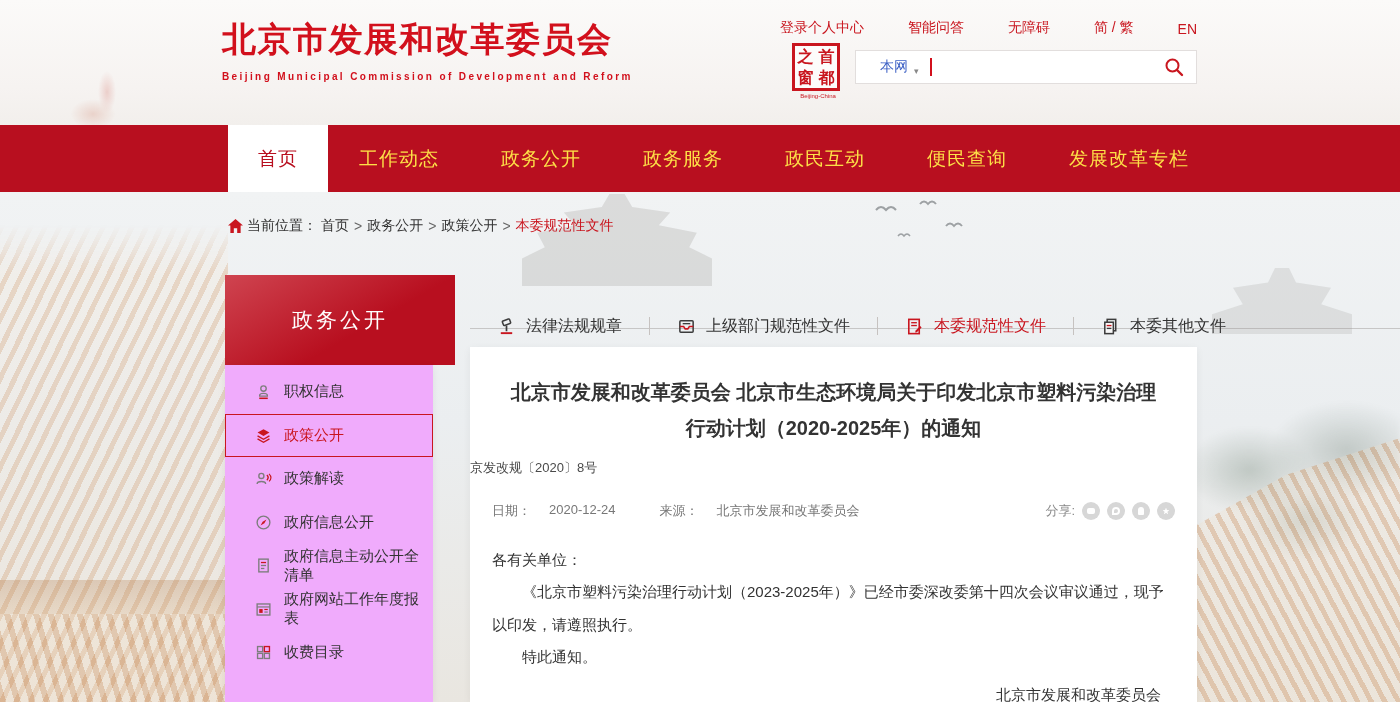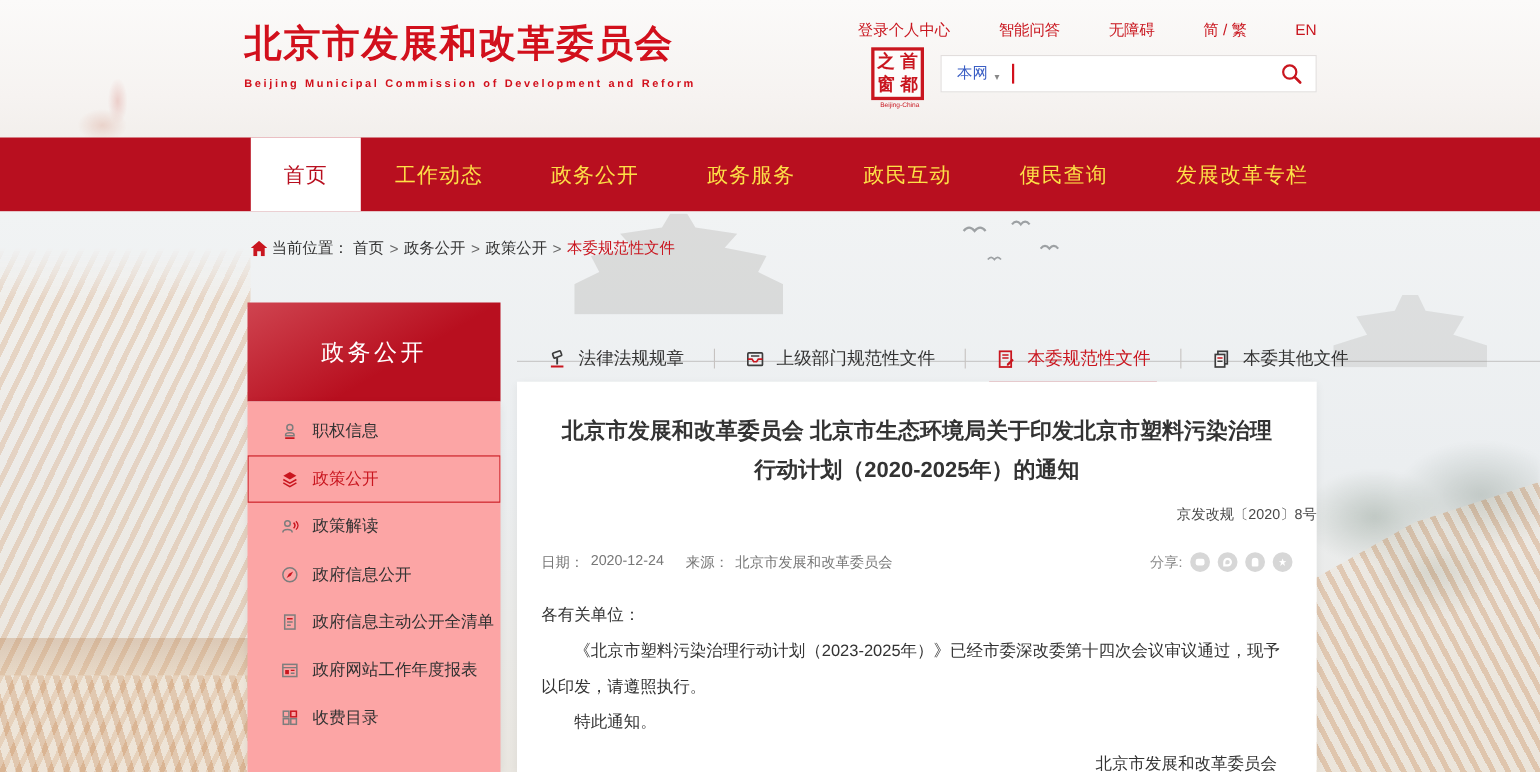--- a/index.html
+++ b/index.html
@@ -8,30 +8,30 @@
 
   
   .header { position:absolute; left:0; top:0; width:1400px; height:125px;
             background:linear-gradient(180deg,#fbfaf9 0%,#f6f3f1 70%,#f2efec 100%); z-index:5; }
   .header-ornament { position:absolute; left:58px; top:70px; width:70px; height:55px; opacity:.18;
             background:radial-gradient(30px 20px at 50% 80%, #c05030 0%, transparent 75%),
                        radial-gradient(12px 28px at 70% 40%, #c03020 0%, transparent 75%); }
   .logo { position:absolute; left:222px; top:17px; }
   .logo-title { font-size:34px; font-weight:bold; color:#d2101c; letter-spacing:1.5px; }
   .logo-sub { margin-top:8px; font-size:10px; font-weight:bold; color:#d2101c; letter-spacing:2.4px; }
-  .utility { position:absolute; top:19px; right:203px; display:flex; gap:44px; font-size:14px; color:#c9161f; white-space:nowrap; }
+  .utility { position:absolute; top:19px; right:203px; display:flex; gap:44px; font-size:14px; color:#c9161f; white-space:nowrap;align-items:flex-end; }
   .utility span { cursor:pointer; }
   .seal { position:absolute; left:792px; top:43px; width:52px; text-align:center; }
   .seal-box { width:48px; height:48px; border:3px solid #c9161f; background:rgba(255,255,255,.65);
               display:grid; grid-template-columns:1fr 1fr; place-items:center; color:#c9161f;
               font-weight:bold; font-size:16px; line-height:1; }
   .seal-caption { margin-top:2px; font-size:6px; color:#c9161f; letter-spacing:0; }
   .searchbar { position:absolute; left:855px; top:50px; width:342px; height:34px; background:#fff;
                border:1px solid #e2dedd; display:flex; align-items:center; }
-  .search-scope { margin-left:14px; font-size:14px; color:#3a5ec4; display:flex; align-items:flex-end; gap:6px; cursor:pointer; }
+  .search-scope { margin-left:24px; font-size:14px; color:#3a5ec4; display:flex; align-items:flex-end; gap:6px; cursor:pointer; }
   .search-scope .caret { font-size:9px; color:#888; }
   .search-cursor { width:2px; height:18px; background:#d2101c; margin-left:11px; }
   .search-input { flex:1; border:none; outline:none; background:transparent; height:100%; font-size:14px; padding:0 6px; }
   .mag { margin-right:12px; cursor:pointer; flex:none; }
 
   
   .nav { position:absolute; left:0; top:125px; width:1400px; height:67px; background:#b80f1f; z-index:6; }
   .nav-inner { margin-left:228px; height:100%; display:flex; }
   .nav-item { display:flex; align-items:center; padding:0 31px; color:#fde047; font-size:19px; letter-spacing:1px; cursor:pointer; }
   .nav-item.active { background:#fff; color:#b80f1f; padding:0 30px; }
@@ -67,45 +67,45 @@
                 font-size:14px; color:#333; z-index:7; white-space:nowrap; }
   .breadcrumb .sep { color:#666; margin:0 1px; }
   .crumb { cursor:pointer; }
   .crumb.current { color:#c9161f; }
 
   
   .side-head { position:absolute; left:225px; top:275px; width:230px; height:90px; z-index:7;
                background:linear-gradient(150deg,#cf4450 0%,#b80f1f 60%);
                display:flex; align-items:center; justify-content:center;
                color:#fff; font-size:21px; letter-spacing:3px; }
-  .side-panel { position:absolute; left:225px; top:365px; width:230px; height:337px; background:#fca5a5;
+  .side-panel { position:absolute; left:225px; top:365px; width:208px; height:337px; background:#f0abfc;
                 z-index:7; box-shadow:0 2px 8px rgba(0,0,0,.07); padding-top:5px; overflow:hidden; }
   .side-item { height:43.5px; display:flex; align-items:center; gap:12px; padding-left:29px;
                font-size:15px; color:#333; cursor:pointer; border:1px solid transparent; }
   .side-item.active { border-color:#c9161f; color:#c9161f; }
   .side-item svg { flex:none; }
 
   
   .tabs { position:absolute; left:470px; top:289px; height:26px; display:flex; align-items:center; z-index:7;margin-top:24px; }
   .tab { position:relative; display:flex; align-items:center; gap:10px; padding:0 27px;
          font-size:16px; color:#333; cursor:pointer; white-space:nowrap; }
   .tab.active { color:#c9161f; }
   .tab.active::after { content:""; position:absolute; left:20px; right:20px; bottom:-13px; height:3px;
                        background:#b80f1f; border-radius:2px; }
   .tab-divider { width:1px; height:18px; background:#c6c2c0; }
   .tabline { position:absolute; left:470px; top:328px; width:930px; height:1px; background:rgba(150,146,144,.45); z-index:6; }
 
   
   .panel { position:absolute; left:470px; top:347px; width:727px; height:355px; background:#fff; z-index:7;
            box-shadow:0 2px 8px rgba(0,0,0,.06); }
   .article-title { margin:27px 34px 0; text-align:center; font-size:20px; font-weight:600; color:#333; line-height:1.8; }
-  .doc-number { margin-top:13px; text-align:right; font-size:13px; color:#4a4a4a; }
+  .doc-number { margin-top:13px; text-align:left; font-size:13px; color:#4a4a4a; }
   .meta { margin:25px 22px 0; display:flex; justify-content:space-between; align-items:center;
           font-size:13px; color:#777; }
-  .meta-left { display:flex; gap:6px; }
+  .meta-left { display:flex; gap:18px; }
   .meta-left .gap { width:8px; }
   .share { display:flex; gap:7px; color:#8a8a8a; font-size:13px; }
   .share-circle { width:18px; height:18px; border-radius:50%; background:#d7d7d7; position:relative; cursor:pointer; }
   .share-circle i { position:absolute; left:50%; top:50%; transform:translate(-50%,-50%); display:block; }
   .g-bubble { width:8px; height:6px; background:#fff; border-radius:2px; }
   .g-eye { width:8px; height:8px; border:2px solid #fff; border-radius:50% 50% 50% 0; }
   .g-person { width:6px; height:8px; background:#fff; border-radius:3px 3px 1px 1px; }
   .g-star { width:7px; height:7px; background:#fff; clip-path:polygon(50% 0,63% 35%,100% 38%,70% 60%,81% 100%,50% 76%,19% 100%,30% 60%,0 38%,37% 35%); }
   .body-text { margin:24px 22px 0; font-size:15px; color:#333; line-height:2.15; }
   .body-text p.indent { text-indent:2em; }

